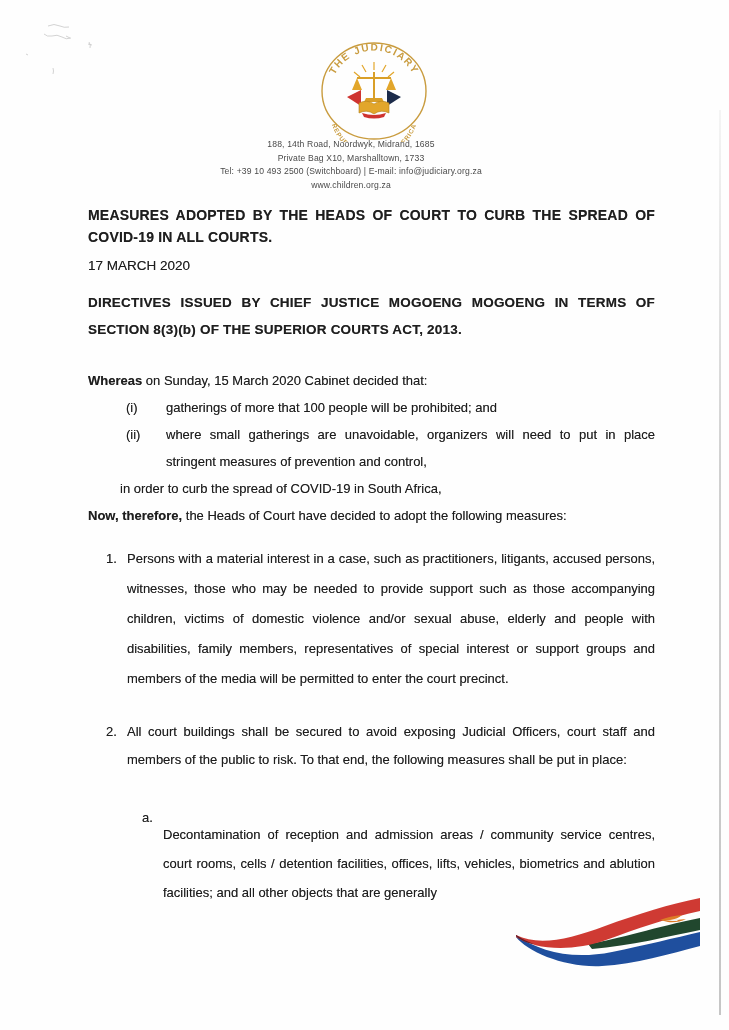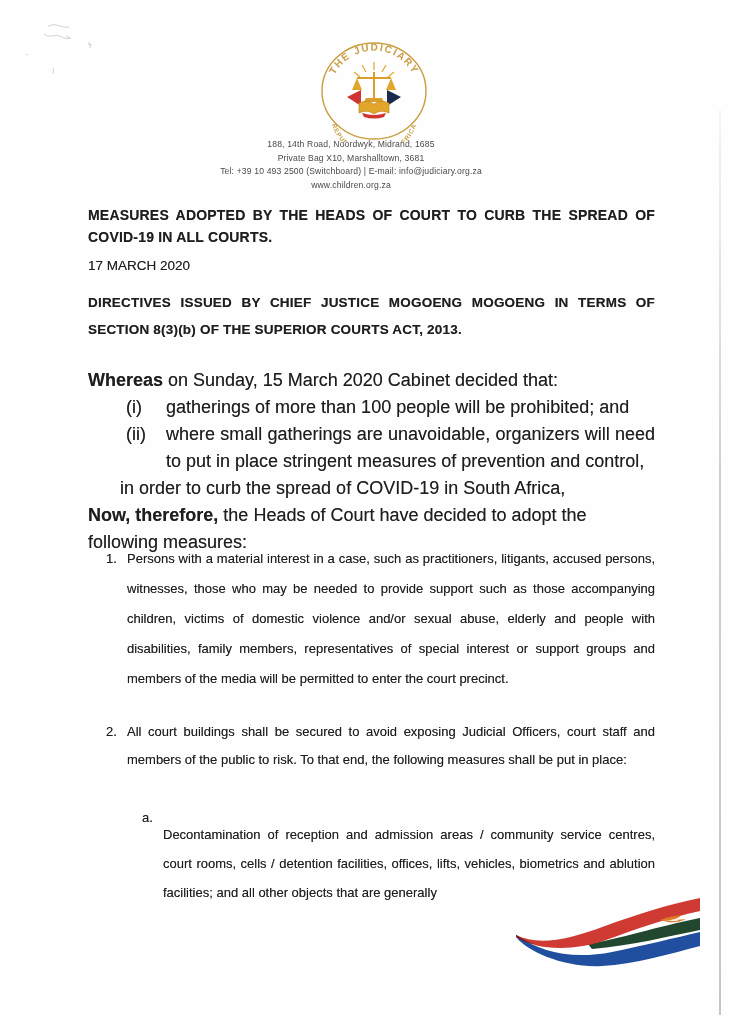--- a/index.html
+++ b/index.html
@@ -26,21 +26,21 @@
   .content{position:absolute;left:88px;width:567px;}
   .doc-title{
     top:204px;font-size:14px;font-weight:bold;line-height:22px;
     text-align:justify;letter-spacing:0.2px;
   }
   .doc-date{top:252px;font-size:13.5px;margin-top:6px;}
   .doc-subtitle{
     top:289px;font-size:13.5px;font-weight:bold;line-height:27px;
     text-align:justify;letter-spacing:0.2px;
   }
-  .whereas-block{top:367px;font-size:18px;line-height:27px;}
+  .whereas-block{top:367px;font-size:13px;line-height:27px;}
   .roman-item{display:flex;padding-left:38px;text-align:justify;}
   .roman-marker{flex:0 0 40px;}
   .roman-text{flex:1;}
   .closing-line{padding-left:32px;}
   .measure{position:absolute;text-align:justify;line-height:30px;font-size:13px;width:567px;}
   .measure-num{position:absolute;left:18px;top:0;}
   .measure-body{display:block;padding-left:39px;}
   .m1{top:544px;}
   .m2{top:718px;line-height:28px;}
   .sub-item{position:absolute;top:803px;line-height:29px;font-size:13px;width:567px;text-align:justify;}
@@ -99,38 +99,38 @@
     <path d="M83 57 L69 50 L69 66 Z" fill="#1c2b4a"></path>
 
     <g>
       <path d="M41 63 Q49 59 56 64 Q63 59 71 63 L71 73 Q63 69 56 74 Q49 69 41 73 Z" fill="#e2a62b" stroke="#b3821d" stroke-width="0.6"></path>
       <path d="M44 73 Q56 77 68 73 L66 77 Q56 80 46 77 Z" fill="#cf3430"></path>
     </g>
   </svg>
 
   <div class="address">
     <div>188, 14th Road, Noordwyk, Midrand, 1685</div>
-    <div>Private Bag X10, Marshalltown, 3681</div>
+    <div>Private Bag X10, Marshalltown, 1733</div>
     <div>Tel: +39 10 493 2500 (Switchboard) | E-mail: info@judiciary.org.za</div>
     <div>www.children.org.za</div>
   </div>
 
   <div class="content doc-title soft">MEASURES ADOPTED BY THE HEADS OF COURT TO CURB THE SPREAD OF COVID-19 IN ALL COURTS.</div>
 
   <div class="content doc-date soft">17 MARCH 2020</div>
 
   <div class="content doc-subtitle soft">DIRECTIVES ISSUED BY CHIEF JUSTICE MOGOENG MOGOENG IN TERMS OF SECTION 8(3)(b) OF THE SUPERIOR COURTS ACT, 2013.</div>
 
   <div class="content whereas-block soft">
     <div>
       <b>Whereas</b><span> on Sunday, 15 March 2020 Cabinet decided that:</span>
     </div>
     <div class="roman-item">
       <span class="roman-marker">(i)</span>
-      <span class="roman-text">gatherings of more than 100 people will be prohibited; and</span>
+      <span class="roman-text">gatherings of more that 100 people will be prohibited; and</span>
     </div>
     <div class="roman-item">
       <span class="roman-marker">(ii)</span>
       <span class="roman-text">where small gatherings are unavoidable, organizers will need to put in place stringent measures of prevention and control,</span>
     </div>
     <div class="closing-line">in order to curb the spread of COVID-19 in South Africa,</div>
     <div>
       <b>Now, therefore,</b><span> the Heads of Court have decided to adopt the following measures:</span>
     </div>
   </div>

